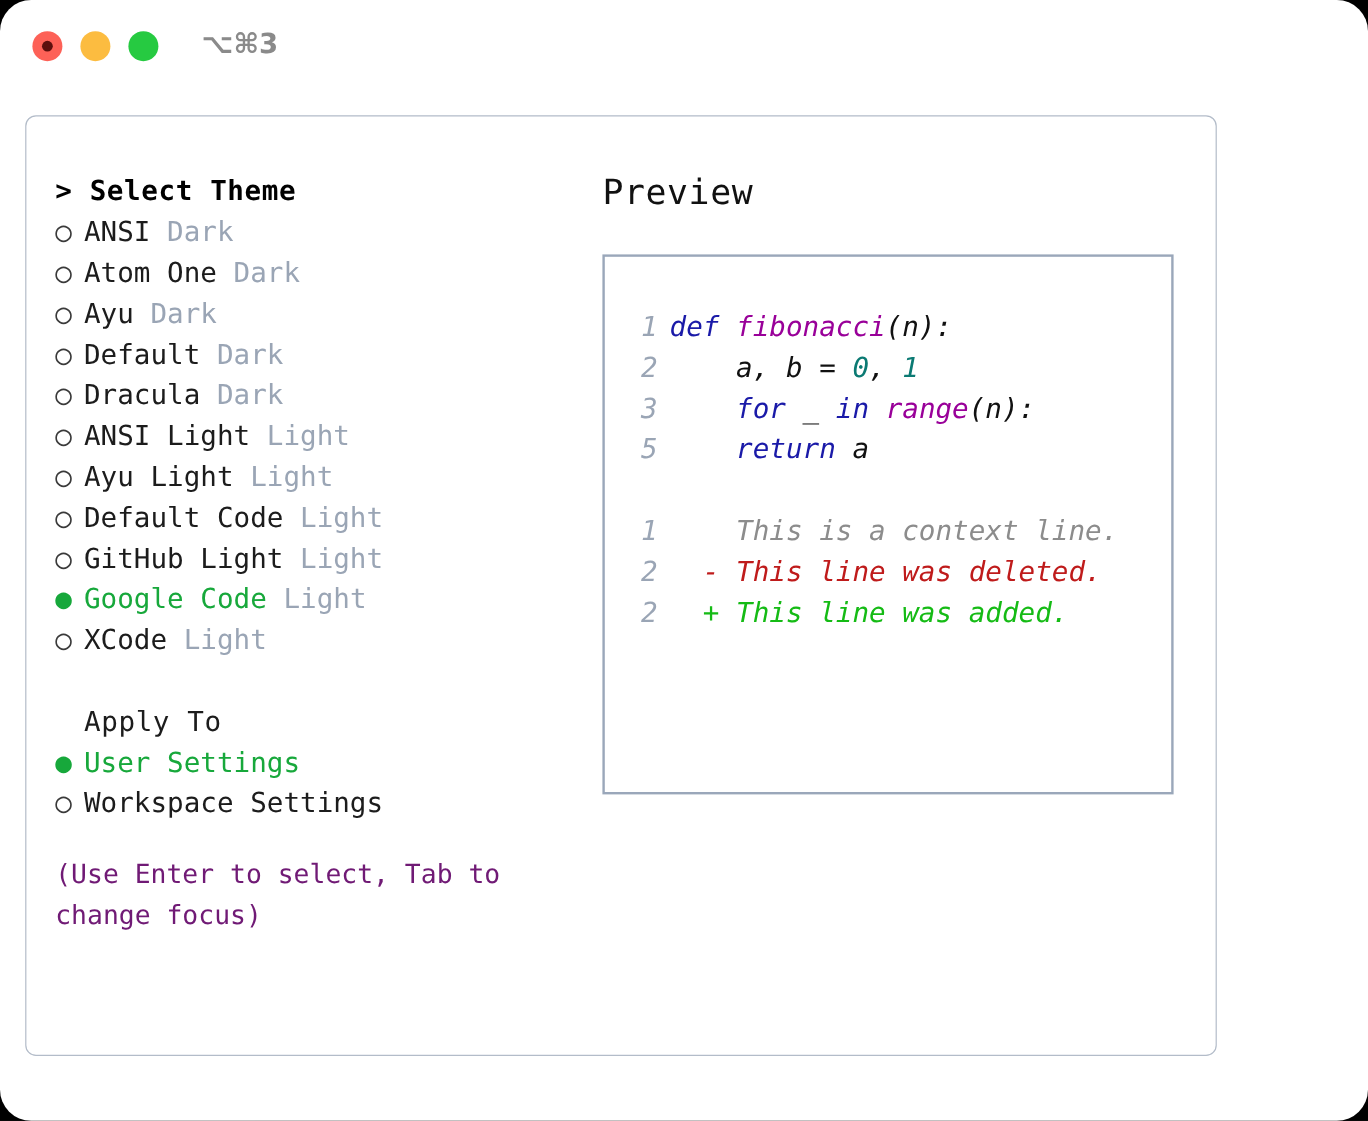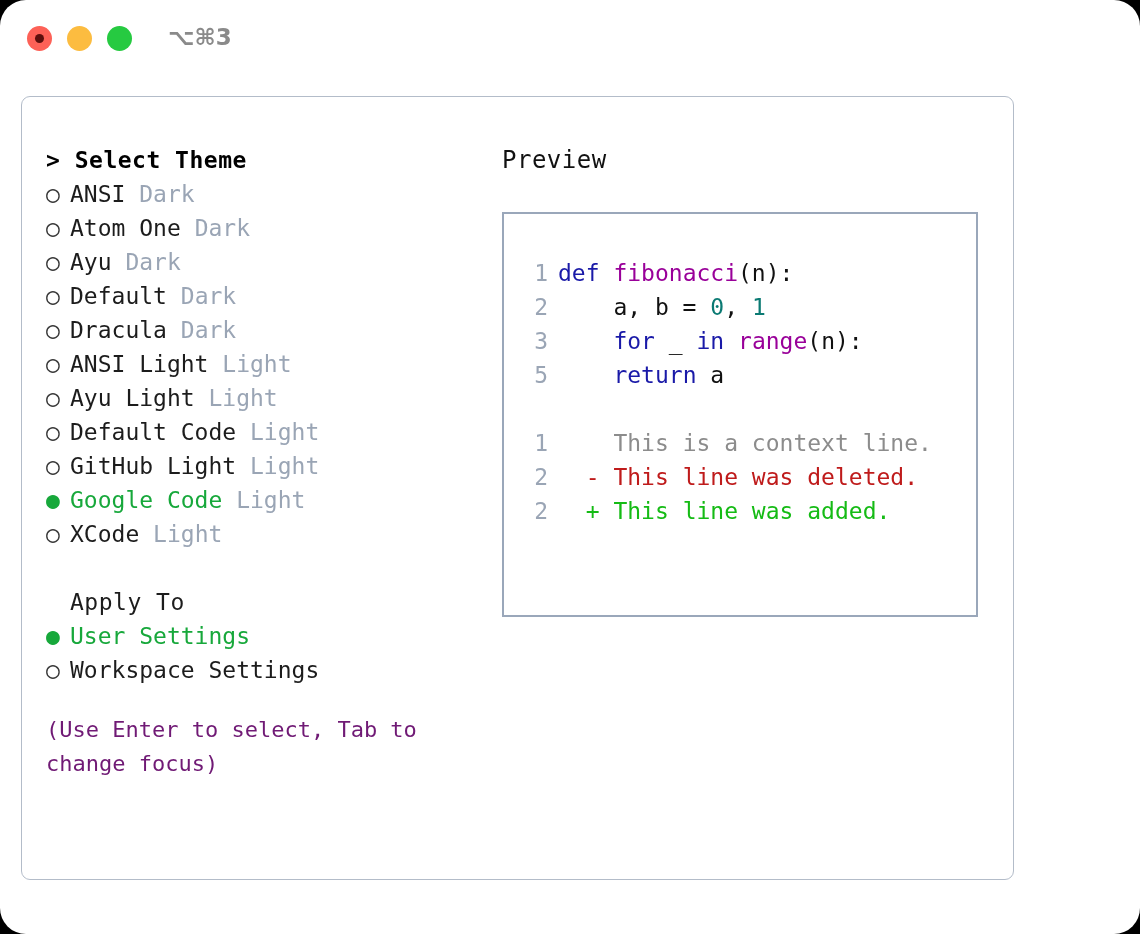--- a/index.html
+++ b/index.html
@@ -117,33 +117,34 @@
   }
 
   
   #right-col {
     position: absolute;
     left: 480px;
     top: 46px;
     width: 490px;
   }
   #preview-header {
-    font-size: 24px;
+    font-size: 29px;
     line-height: 34px;
     color: #111111;
     letter-spacing: 0.5px;
   }
   #preview-box {
     margin-top: 35px;
     width: 476px;
-    height: 405px;
+    height: 450px;
     border: 2px solid #9aa7ba;
     box-sizing: border-box;
     background: #ffffff;
     position: relative;
+    font-style: italic;
   }
   #code-area {
     position: absolute;
     left: 18px;
     top: 42px;
     right: 6px;
   }
   .cline {
     font-size: 23px;
     line-height: 34px;

